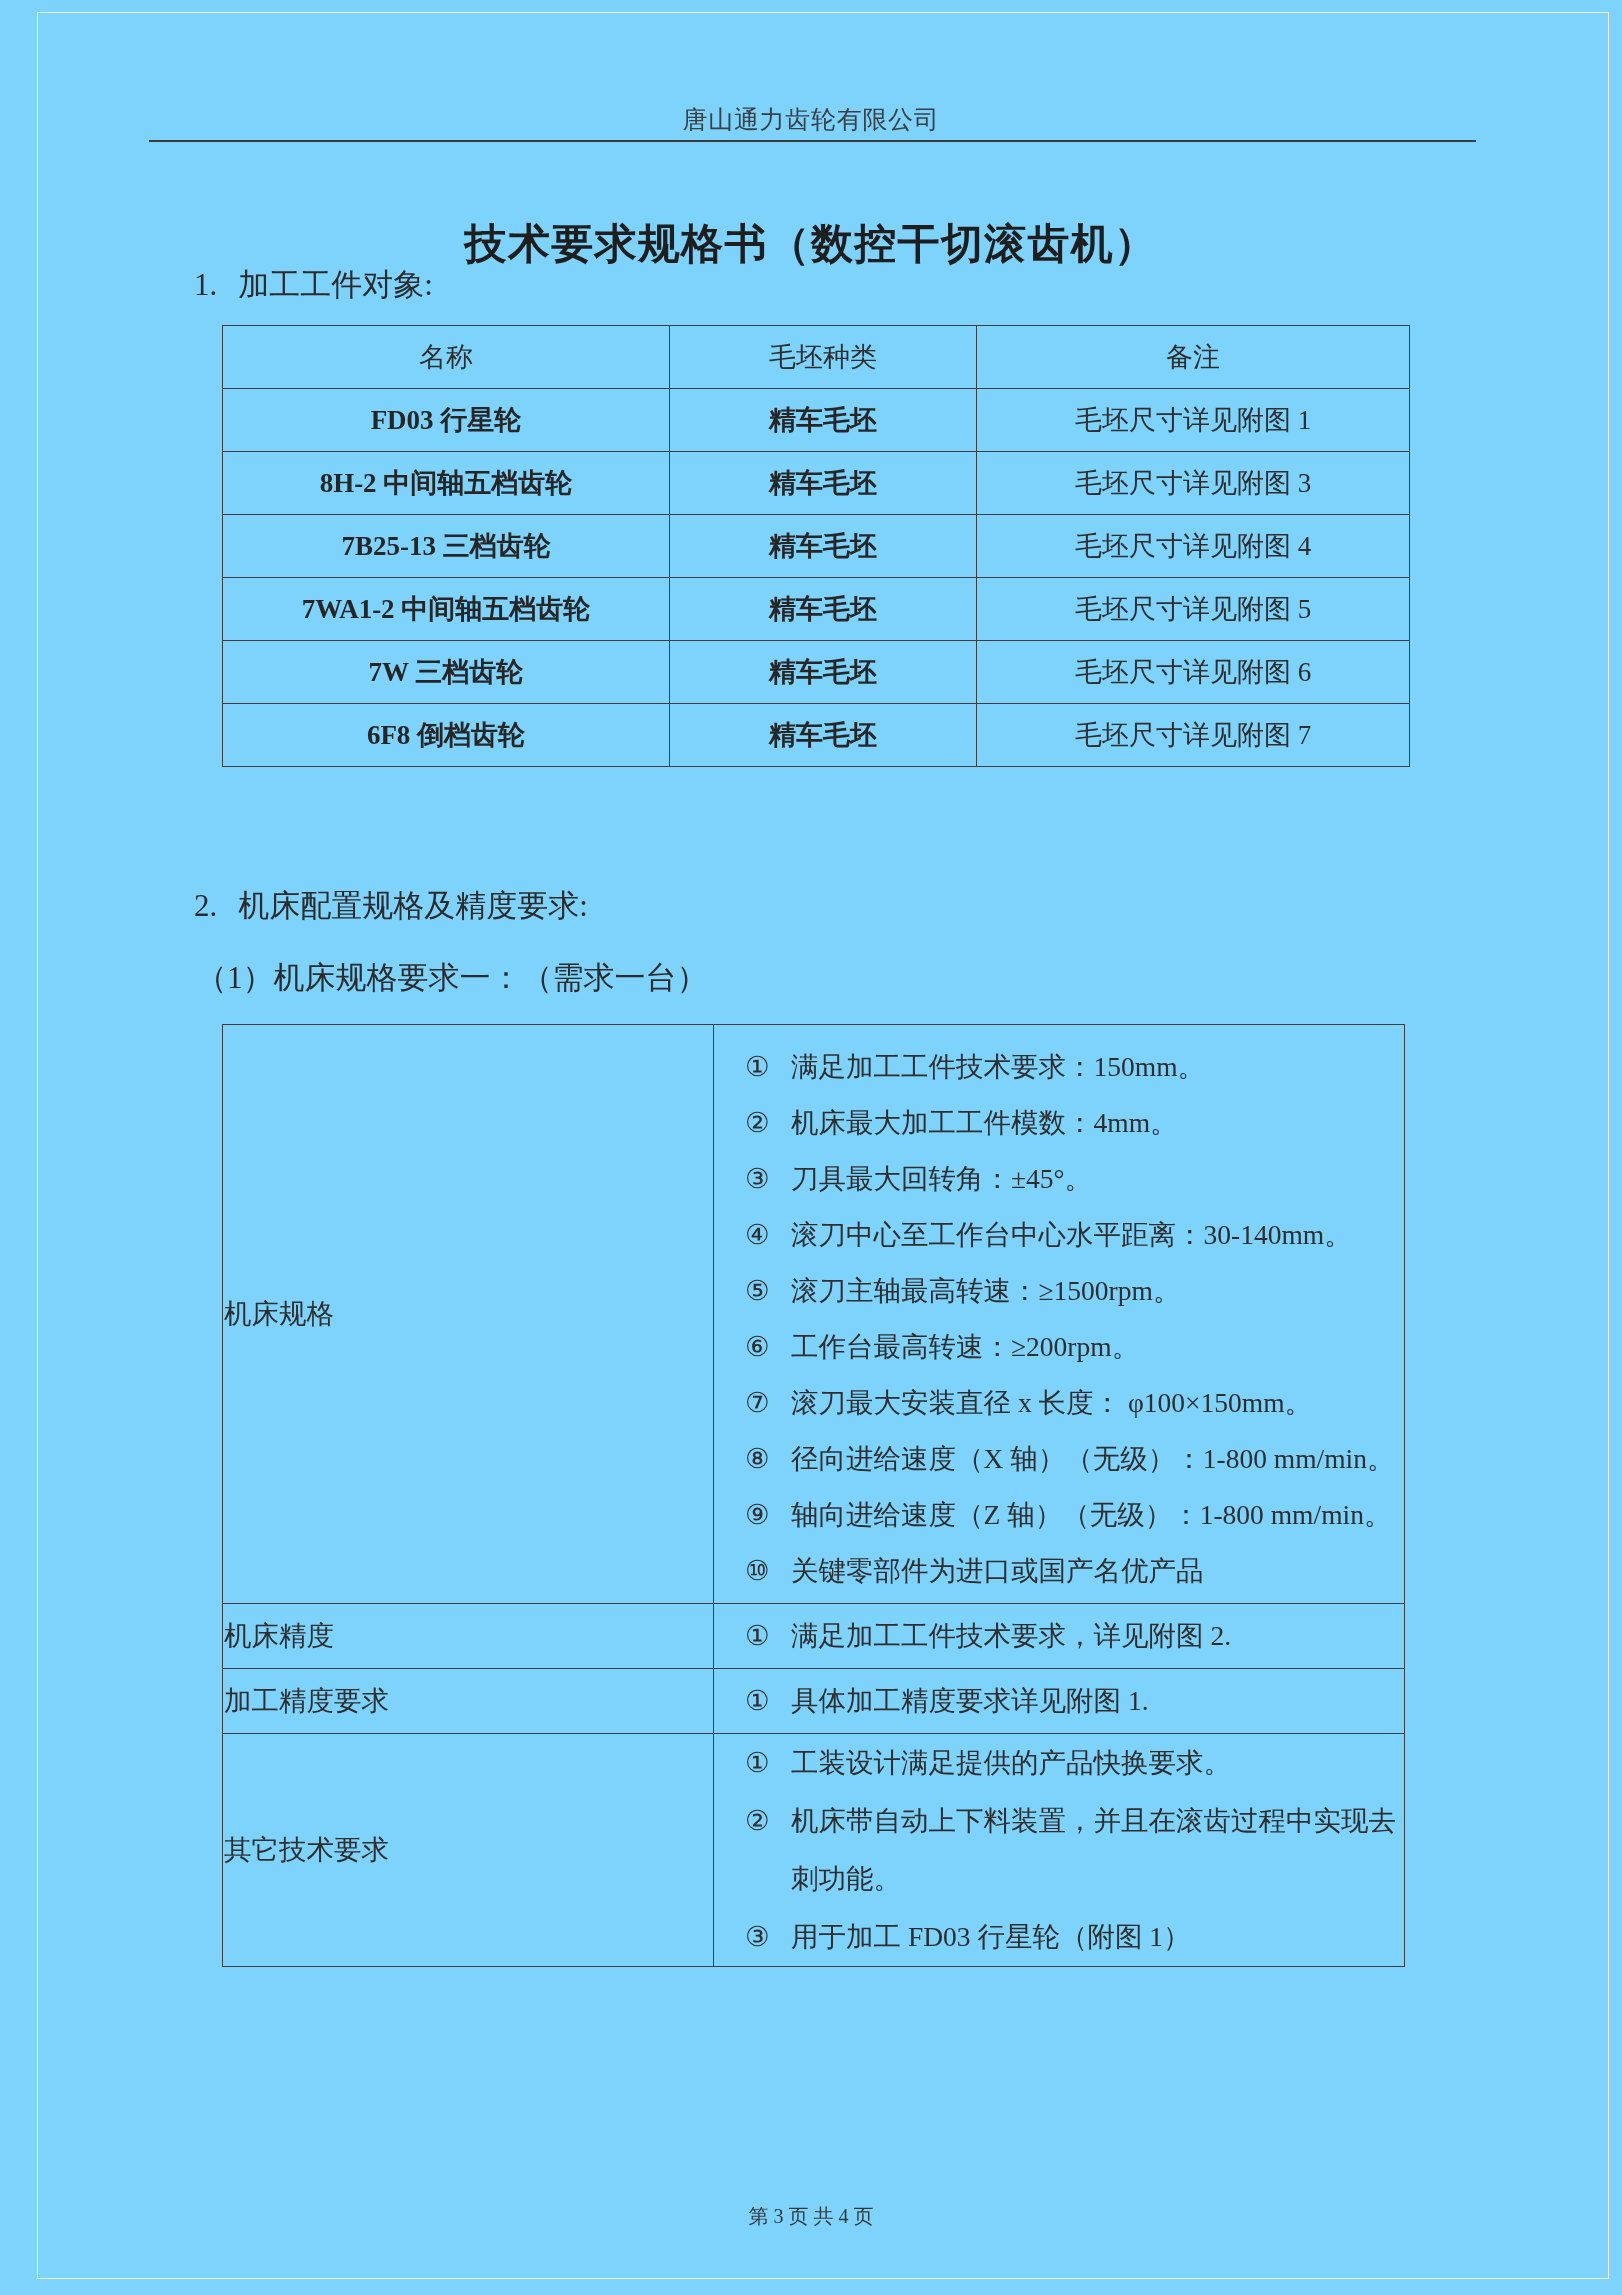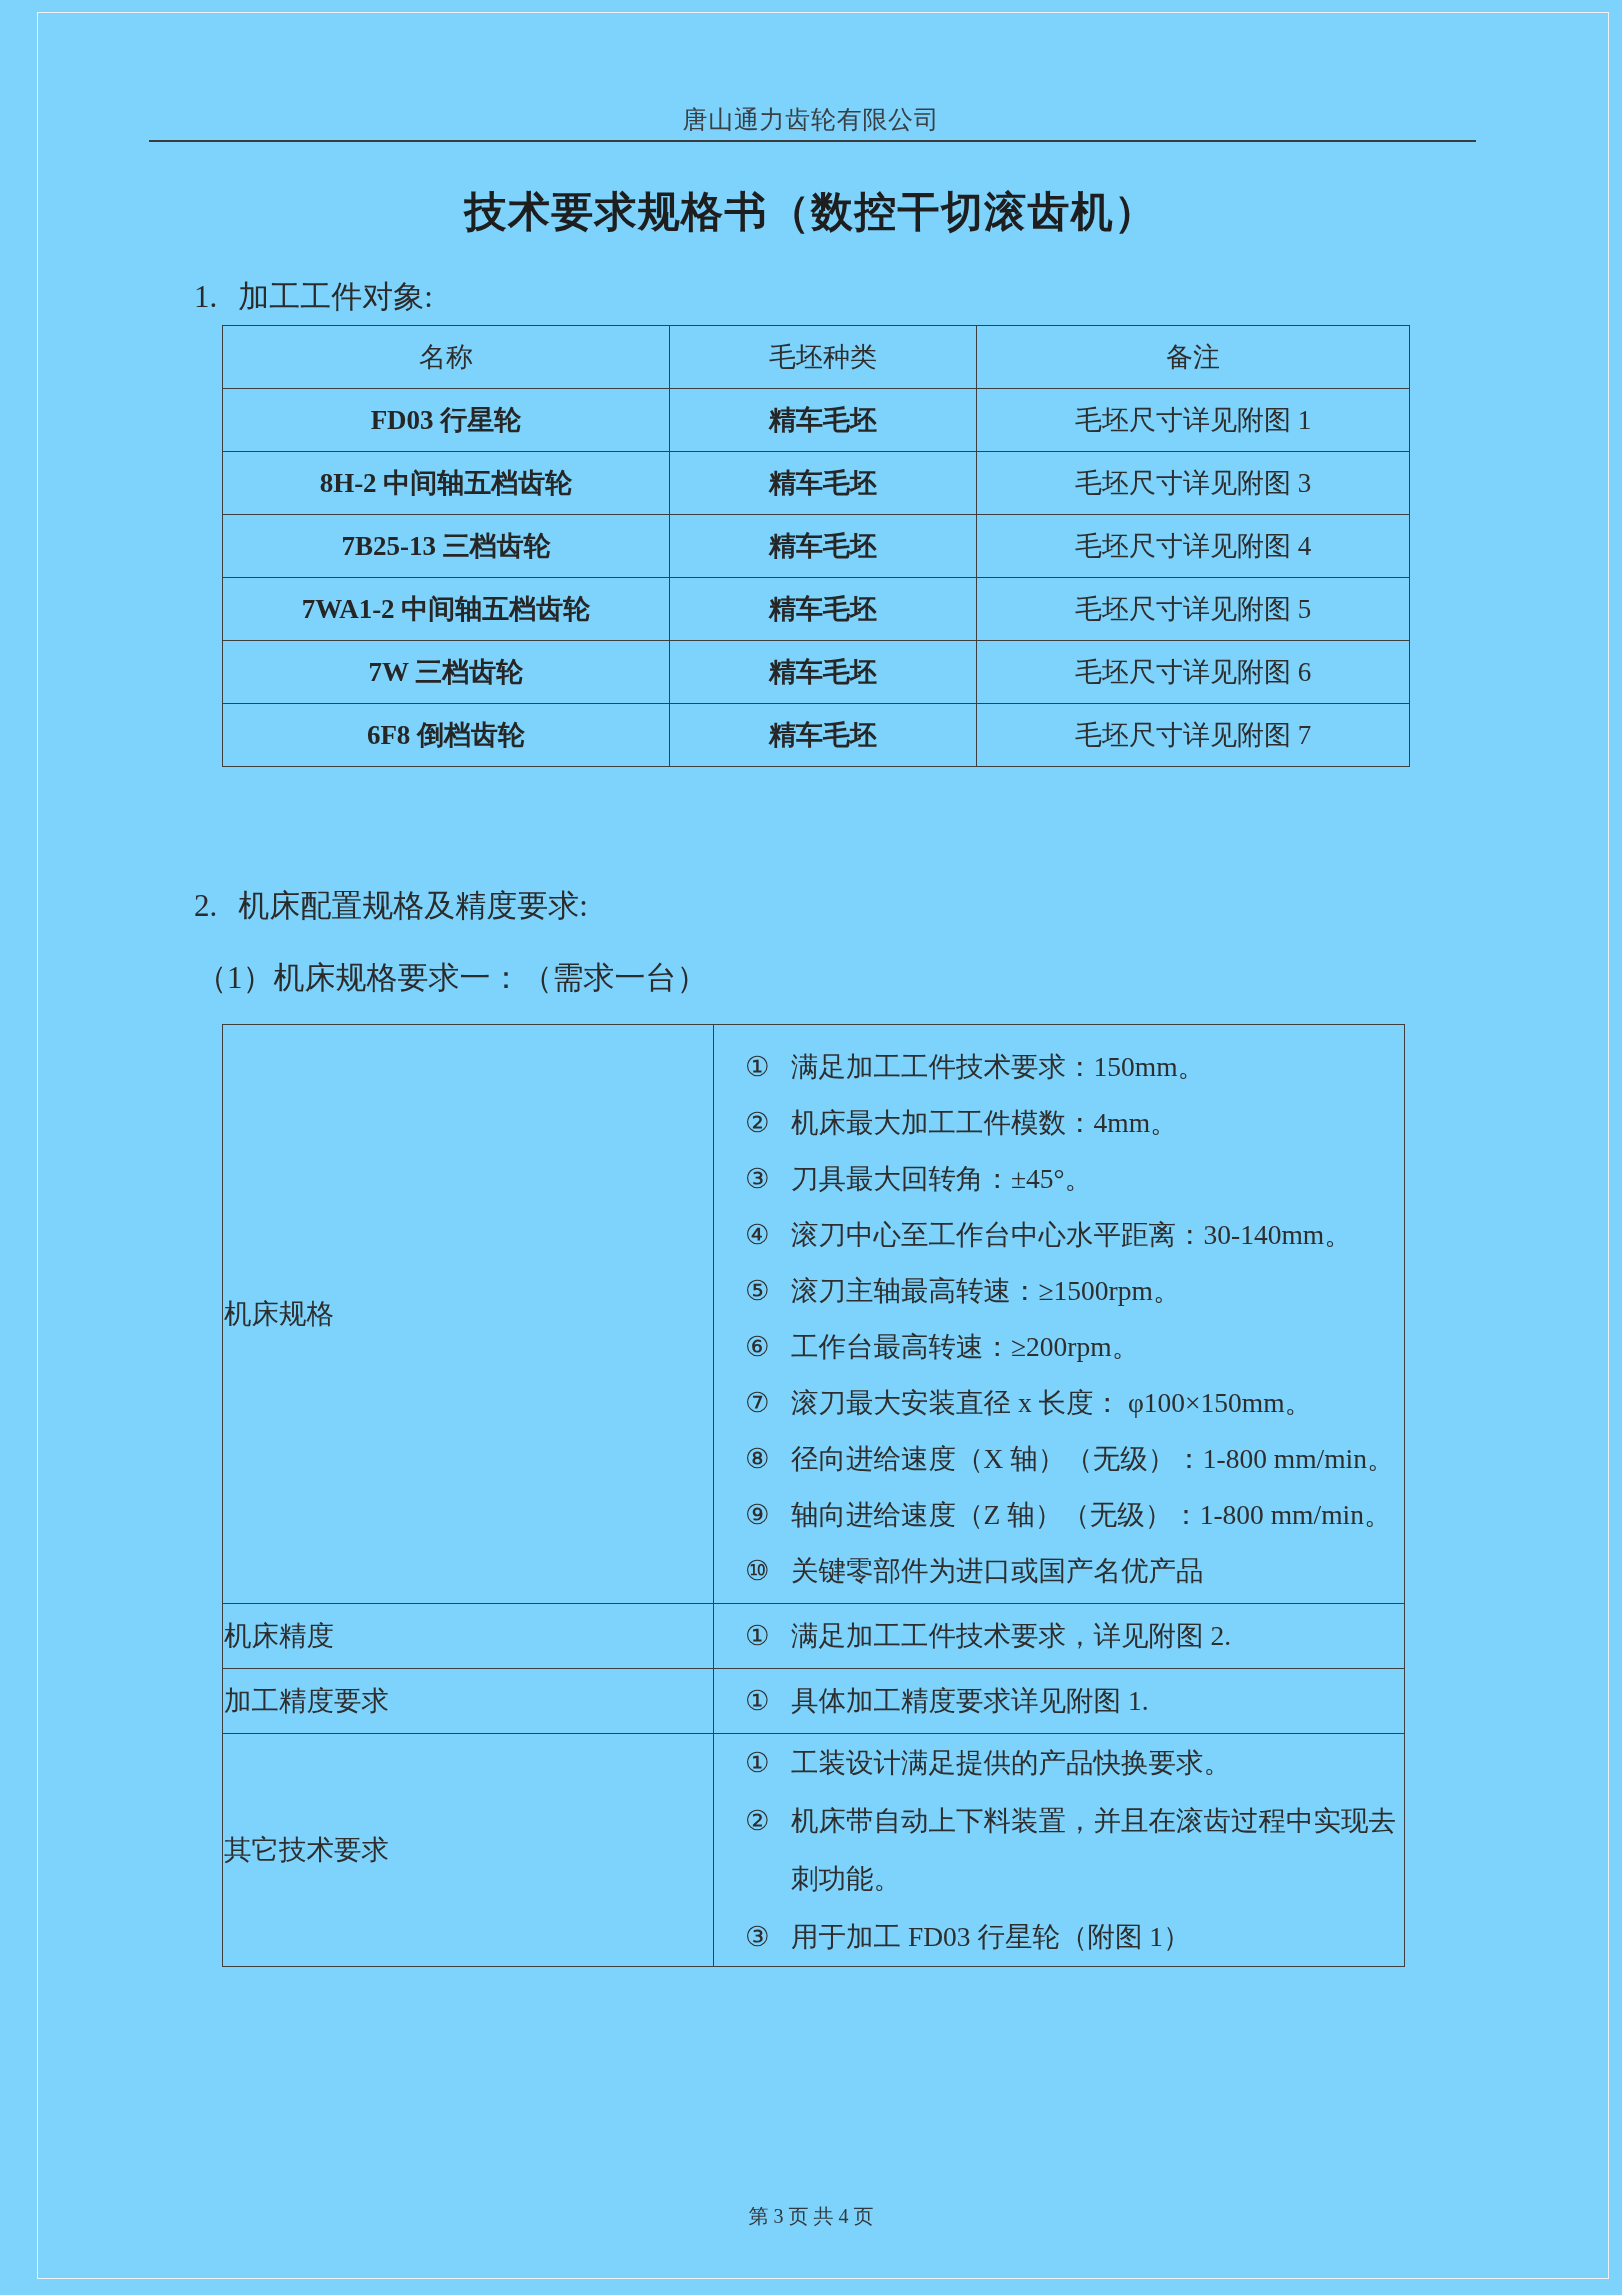--- a/index.html
+++ b/index.html
@@ -17,28 +17,28 @@
 
   .company{
     position:absolute;top:103px;left:0;width:100%;
     text-align:center;font-size:25px;letter-spacing:0.7px;color:#3a3f44;
   }
   .header-rule{
     position:absolute;top:140px;left:149px;width:1327px;height:2px;
     background:#3c3c3c;
   }
   .doc-title{
-    position:absolute;top:184px;left:0;width:100%;
+    position:absolute;top:216px;left:0;width:100%;
     text-align:center;font-size:42px;font-weight:700;letter-spacing:1.3px;color:#1e1e1e;
   }
   .sec-heading{
     position:absolute;left:194px;font-size:31px;color:#2b2b2b;white-space:nowrap;
   }
   .sec-num{display:inline-block;margin-right:21px;}
-  #s1{top:276px;}
+  #s1{top:264px;}
   #s2{top:885px;}
   .sub-heading{
     position:absolute;left:196px;top:957px;font-size:31px;color:#2b2b2b;white-space:nowrap;
   }
 
   table{border-collapse:collapse;table-layout:fixed;}
   td,th{border:1.3px solid #3e3e3e;font-weight:normal;}
 
   #t1{
     position:absolute;left:222px;top:325px;width:1186px;

